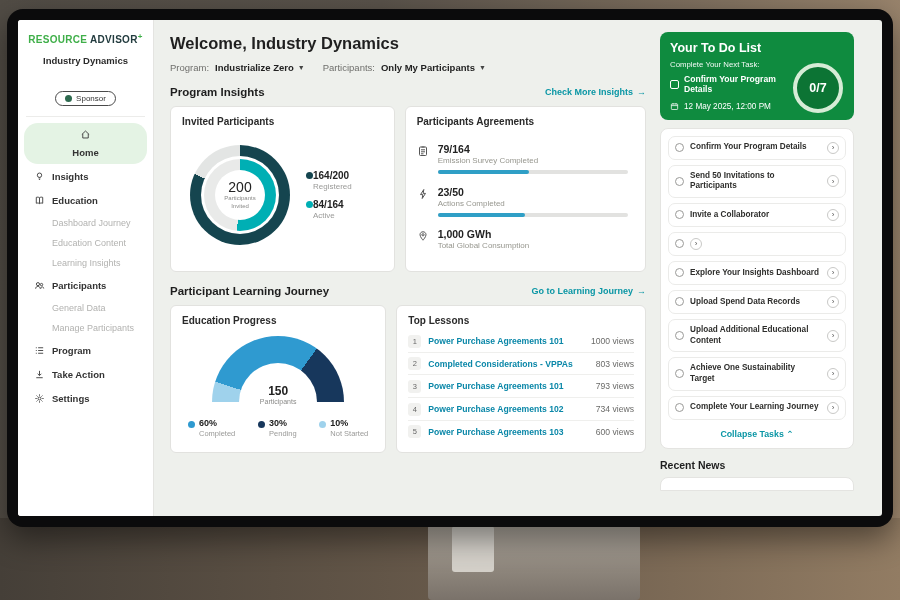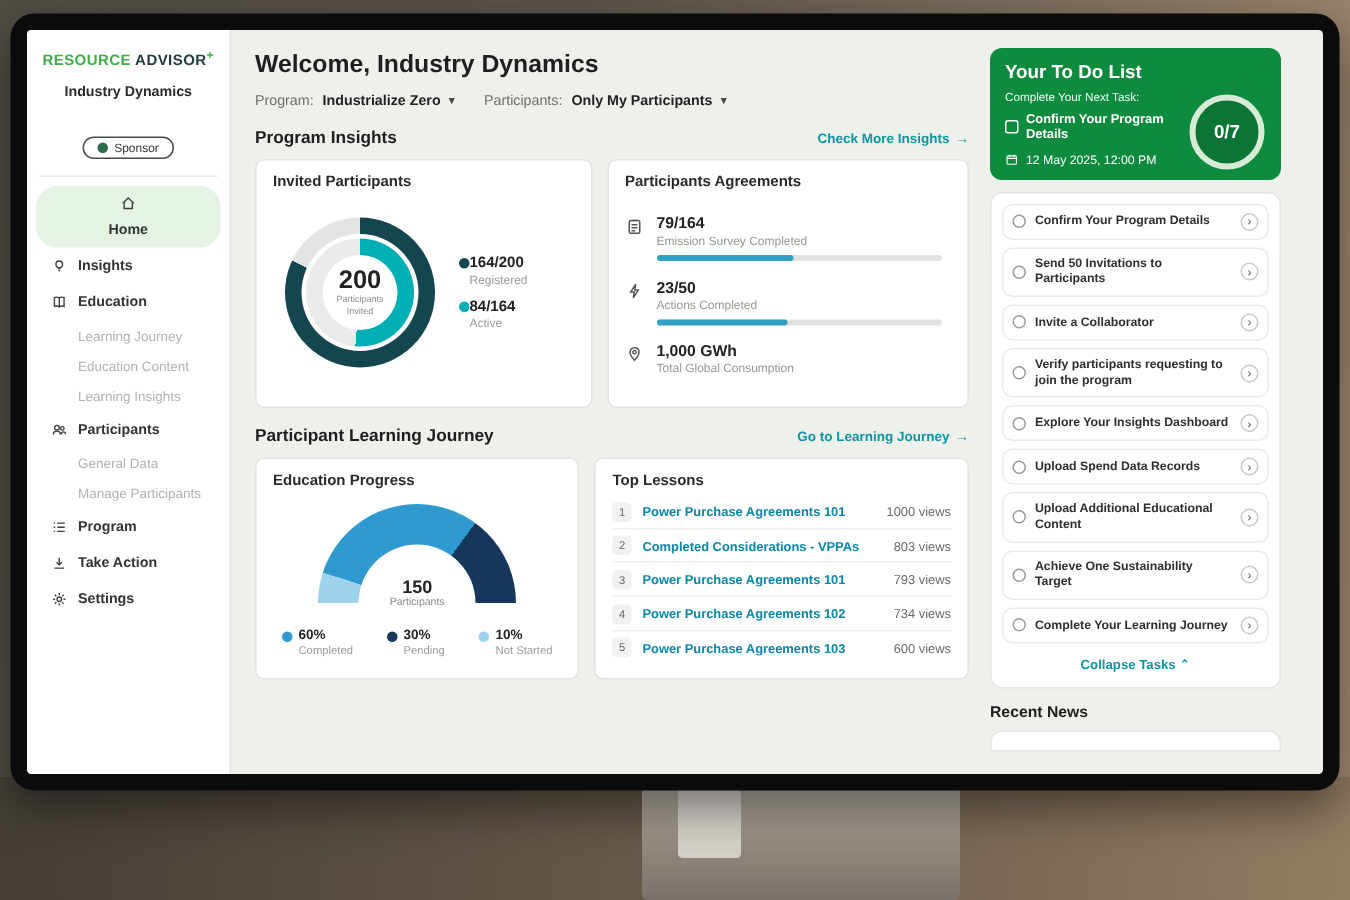--- a/index.html
+++ b/index.html
@@ -67,21 +67,21 @@
 
   
   .invited-body { flex:1; display:flex; align-items:center; gap:16px; padding-left:8px; }
   .donut { position:relative; width:100px; height:100px; border-radius:50%;
     background:conic-gradient(#15454f 0 295deg,#e3e5e4 295deg 360deg); flex-shrink:0; }
   .d-mid { position:absolute; inset:11px; border-radius:50%; background:#fff; }
   .d-inner { position:absolute; inset:14px; border-radius:50%;
     background:conic-gradient(#00afb4 0 185deg,#e9eae9 185deg 360deg); }
   .d-center { position:absolute; inset:25px; border-radius:50%; background:#fff;
     display:flex; flex-direction:column; align-items:center; justify-content:center; text-align:center; }
-  .d-val { font-size:17px; font-weight:bold; color:#222; }
+  .d-val { font-size:14px; font-weight:normal; color:#222; }
   .d-lab { font-size:6px; color:#8a8a88; line-height:1.25; width:40px; }
   .leg-item { display:flex; align-items:flex-start; gap:0; margin:8px 0; }
   .dot { width:7px; height:7px; border-radius:50%; margin-top:2px; flex-shrink:0; }
   .dot-dark { background:#15454f; }
   .dot-teal { background:#00afb4; }
   .leg-val { font-size:10px; font-weight:bold; color:#222; }
   .leg-lab { font-size:8px; color:#9a9a98; margin-top:1px; }
 
   
   .info-body { flex:1; display:flex; flex-direction:column; justify-content:space-evenly; padding-top:4px; }
@@ -182,21 +182,21 @@
               <path d="M5 7.6 h2 M5.3 9.2 h1.4"></path>
             </svg>
           <span>Insights</span>
         </div>
         <div class="nav-item">
           <svg class="nav-icon" viewBox="0 0 12 12">
               <path d="M6 3 C5 2.2 3.5 2.2 2.5 2.6 V9 C3.5 8.6 5 8.6 6 9.4 C7 8.6 8.5 8.6 9.5 9 V2.6 C8.5 2.2 7 2.2 6 3 Z M6 3 V9.4"></path>
             </svg>
           <span>Education</span>
         </div>
-        <div class="nav-sub"><span>Learning Journey</span></div>
+        <div class="nav-sub"><span>Dashboard Journey</span></div>
         <div class="nav-sub"><span>Education Content</span></div>
         <div class="nav-sub"><span>Learning Insights</span></div>
         <div class="nav-item">
           <svg class="nav-icon" viewBox="0 0 12 12">
               <circle cx="4.3" cy="4.5" r="1.7"></circle>
               <circle cx="8.2" cy="5" r="1.3"></circle>
               <path d="M1.8 9.5 C1.8 7.8 3 7 4.3 7 C5.6 7 6.8 7.8 6.8 9.5 M7.4 9.5 C7.5 8.1 8.2 7.5 9 7.5 C9.9 7.5 10.5 8.1 10.6 9.3"></path>
             </svg>
           <span>Participants</span>
         </div>
@@ -431,21 +431,20 @@
           <span class="task-label">Send 50 Invitations to Participants</span>
           <span class="task-chev">›</span>
         </div>
         <div class="task-row">
           <span class="task-check"></span>
           <span class="task-label">Invite a Collaborator</span>
           <span class="task-chev">›</span>
         </div>
         <div class="task-row">
           <span class="task-check"></span>
-          <span class="task-label">Verify participants requesting to join the program</span>
           <span class="task-chev">›</span>
         </div>
         <div class="task-row">
           <span class="task-check"></span>
           <span class="task-label">Explore Your Insights Dashboard</span>
           <span class="task-chev">›</span>
         </div>
         <div class="task-row">
           <span class="task-check"></span>
           <span class="task-label">Upload Spend Data Records</span>

